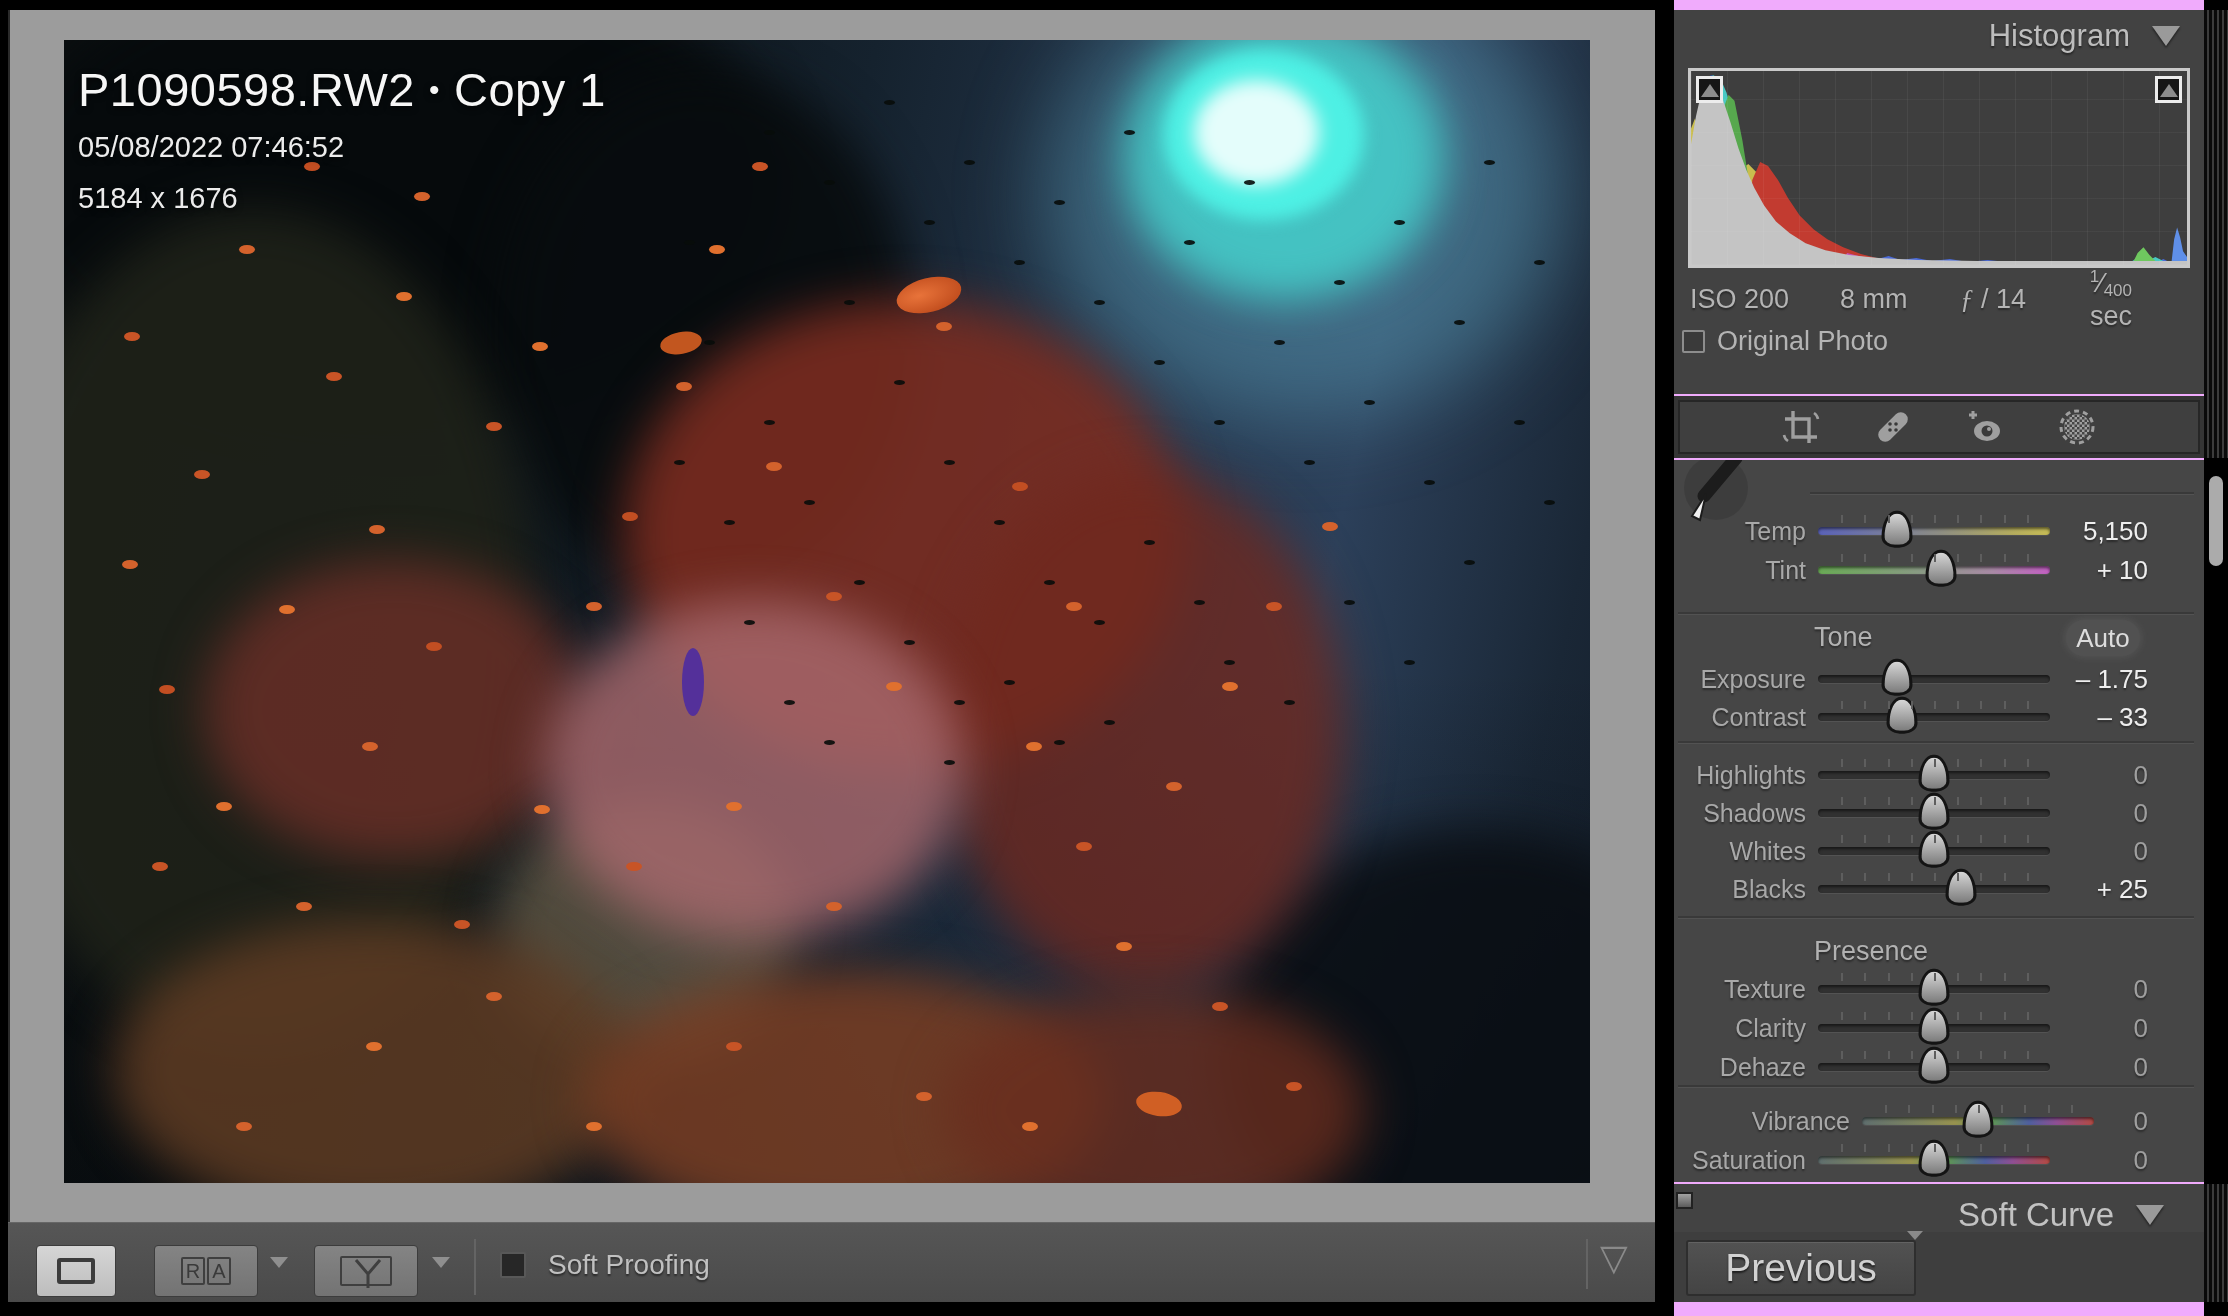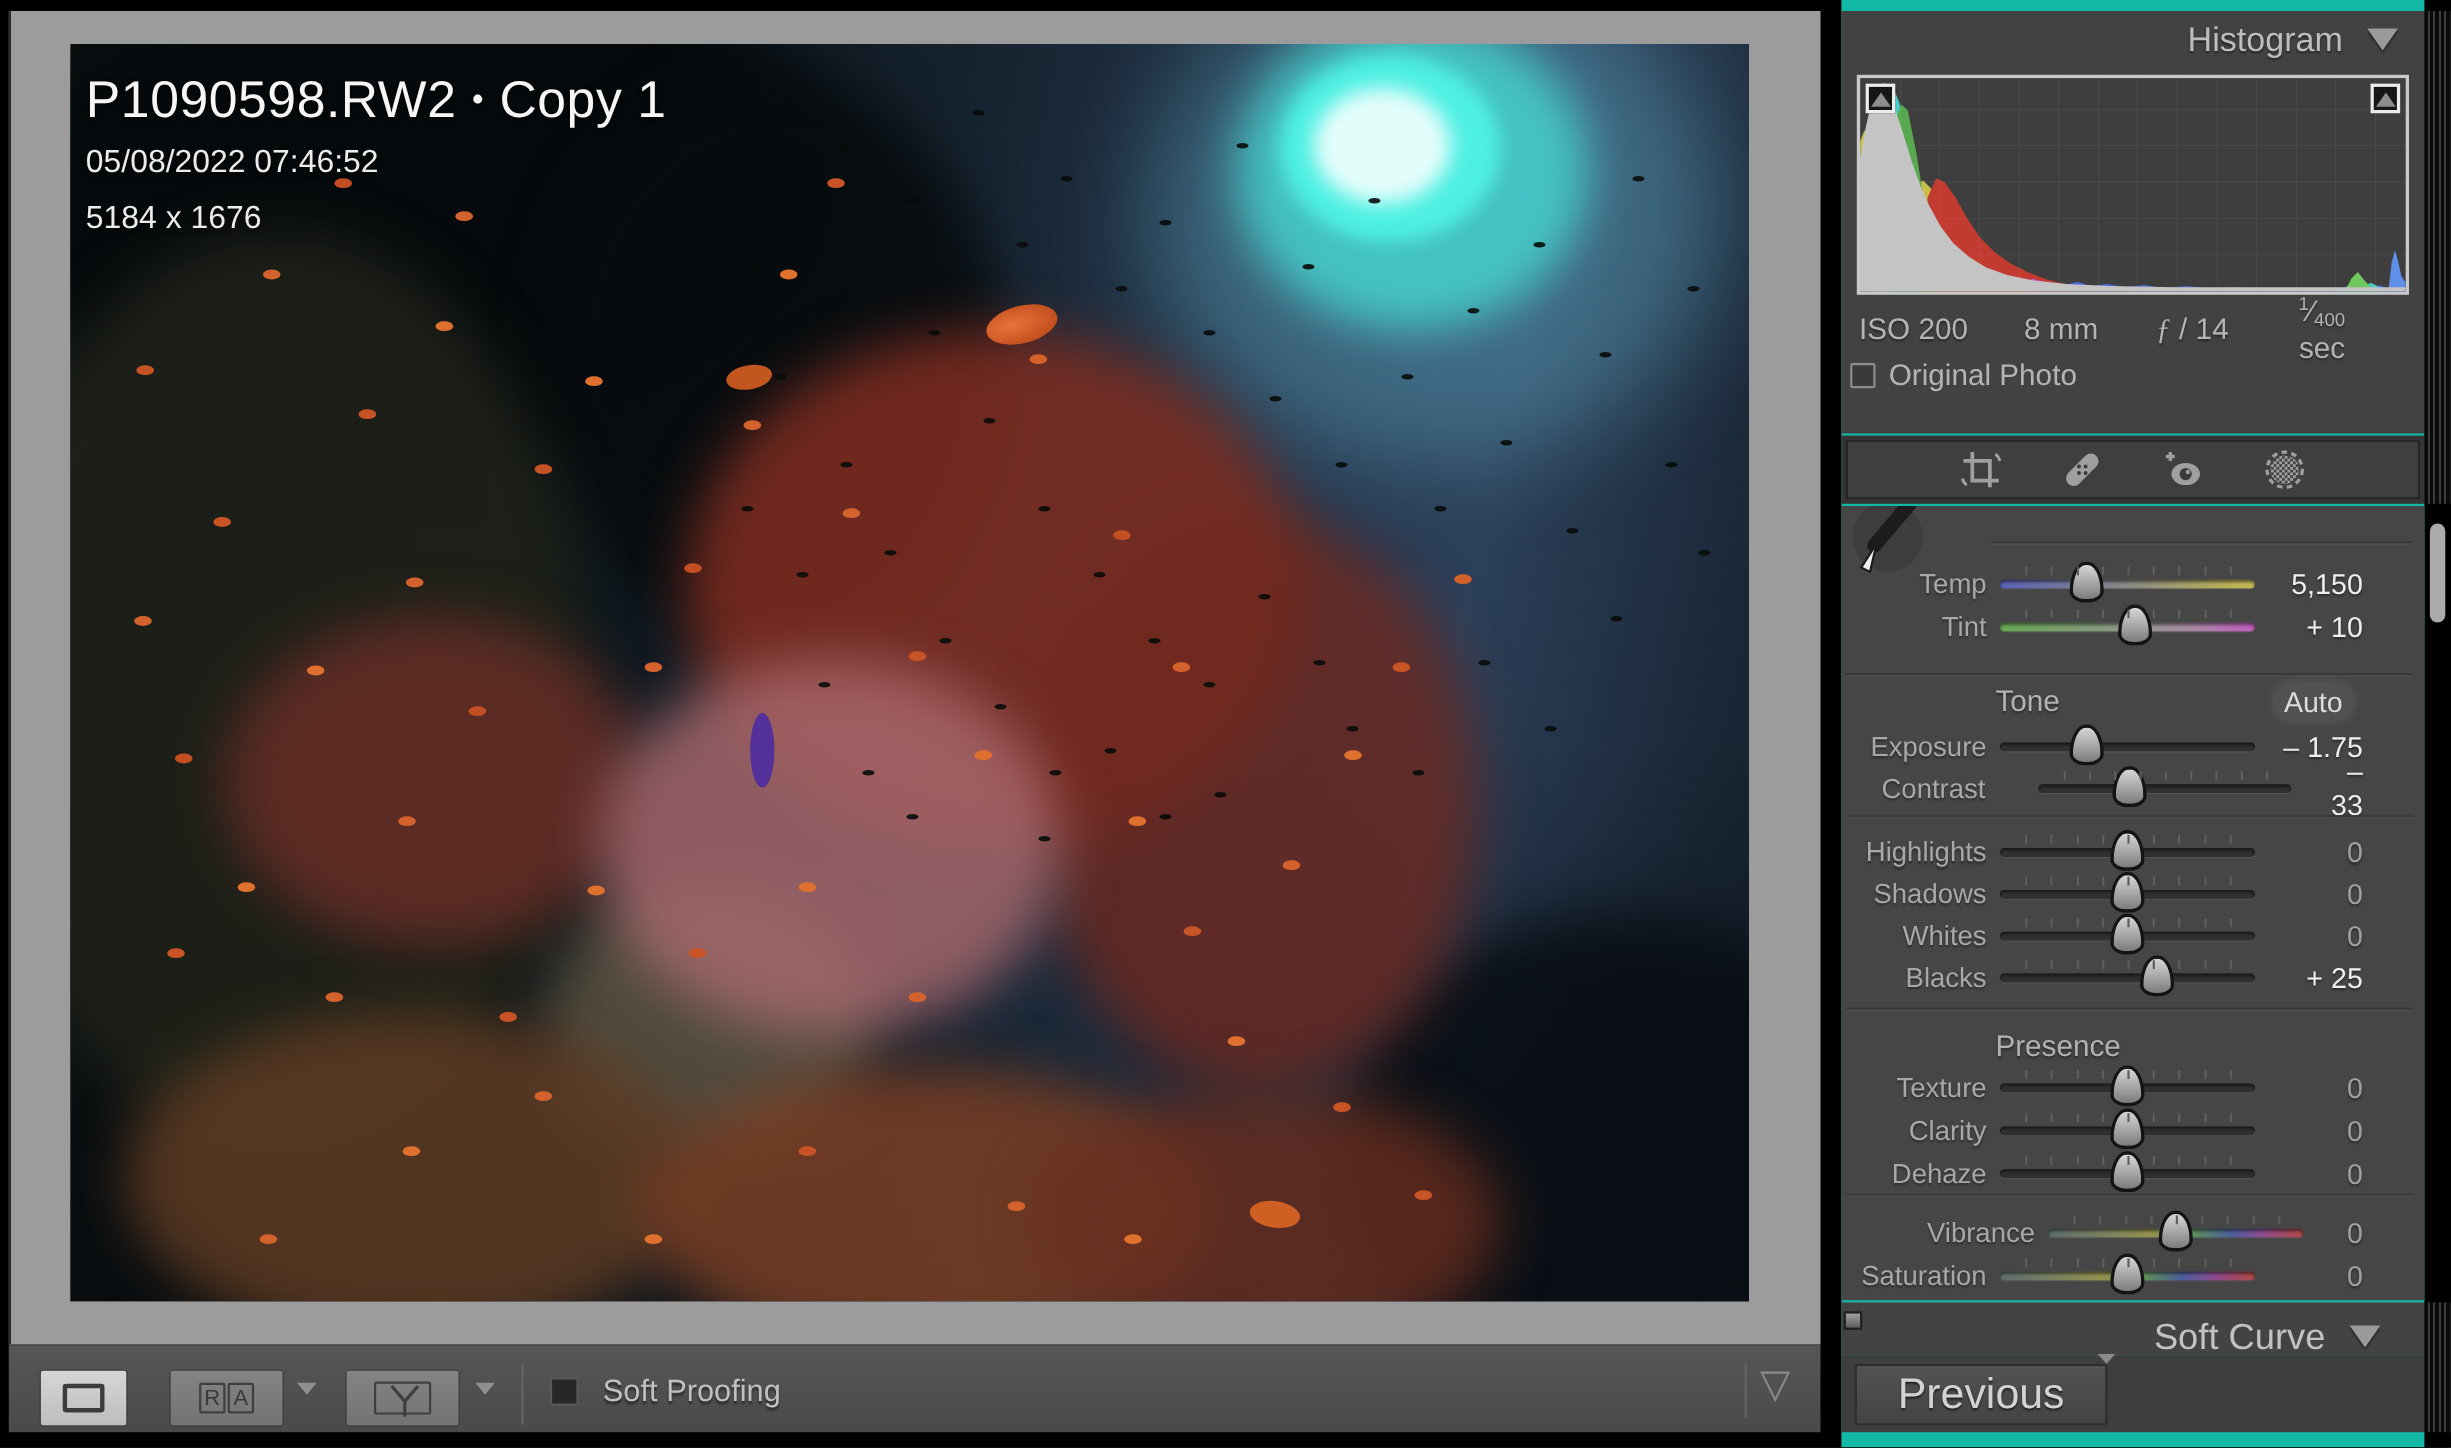--- a/index.html
+++ b/index.html
@@ -92,21 +92,21 @@
   .survey-glyph svg { position:absolute; inset:0; }
   .dd-arrow { position:absolute; top:34px; width:0; height:0; border-left:9px solid transparent;
     border-right:9px solid transparent; border-top:11px solid #8f8f8f; }
   .tb-divider { position:absolute; top:16px; width:2px; height:56px; background:#646464; }
   .softproof { position:absolute; left:492px; top:26px; display:flex; align-items:center; }
   .softproof .cb { width:26px; height:26px; background:#272727; border:2px solid #585858; border-radius:2px; }
   .softproof .lbl { margin-left:22px; font-size:28px; color:#c0c0c0; text-shadow:0 2px 2px rgba(0,0,0,.5); }
   .tb-tri-outline { position:absolute; left:1592px; top:14px; font-size:36px; color:#8a8a8a; }
 
   
-  .rpanel { position:absolute; left:1674px; top:0; width:530px; height:1316px; background:#14b8a6;
+  .rpanel { position:absolute; left:1674px; top:0; width:530px; height:1316px; background:#f0abfc;
     color:#b0b0b0; }
   .sec { position:absolute; left:0; width:530px; }
   .sec-hist    { top:10px;   height:384px; background:#424242; }
   .sec-tools   { top:396px;  height:62px;  background:#353535; }
   .sec-basic   { top:460px;  height:722px; background:#464646; overflow:hidden; }
   .sec-tchdr   { top:1184px; height:48px;  background:#434343; overflow:hidden; }
   .sec-buttons { top:1232px; height:70px;  background:#3e3e3e; }
 
   .hist-header { position:absolute; top:8px; right:24px; display:flex; align-items:center; }
   .hist-title { font-size:31px; color:#bdbdbd; text-shadow:0 2px 2px rgba(0,0,0,.45); }
@@ -388,21 +388,21 @@
         <span class="txt">Tone</span>
         <span class="auto-btn">Auto</span>
       </div>
       <div class="srow" style="top:200px;">
           <span class="slabel">Exposure</span>
           <div class="strack">
             <div class="thumb" style="left: 34%;"></div>
           </div>
           <span class="sval bright">– 1.75</span>
         </div>
-      <div class="srow" style="top:238px;gap:36px;">
+      <div class="srow" style="top:238px;">
           <span class="slabel">Contrast</span>
           <div class="strack">
             <div class="thumb" style="left: 36%;"></div>
             <div class="ticks">
               <span style="left: 10%;"></span>
               <span style="left: 20%;"></span>
               <span style="left: 30%;"></span>
               <span style="left: 40%;"></span>
               <span style="left: 50%;"></span>
               <span style="left: 60%;"></span>

